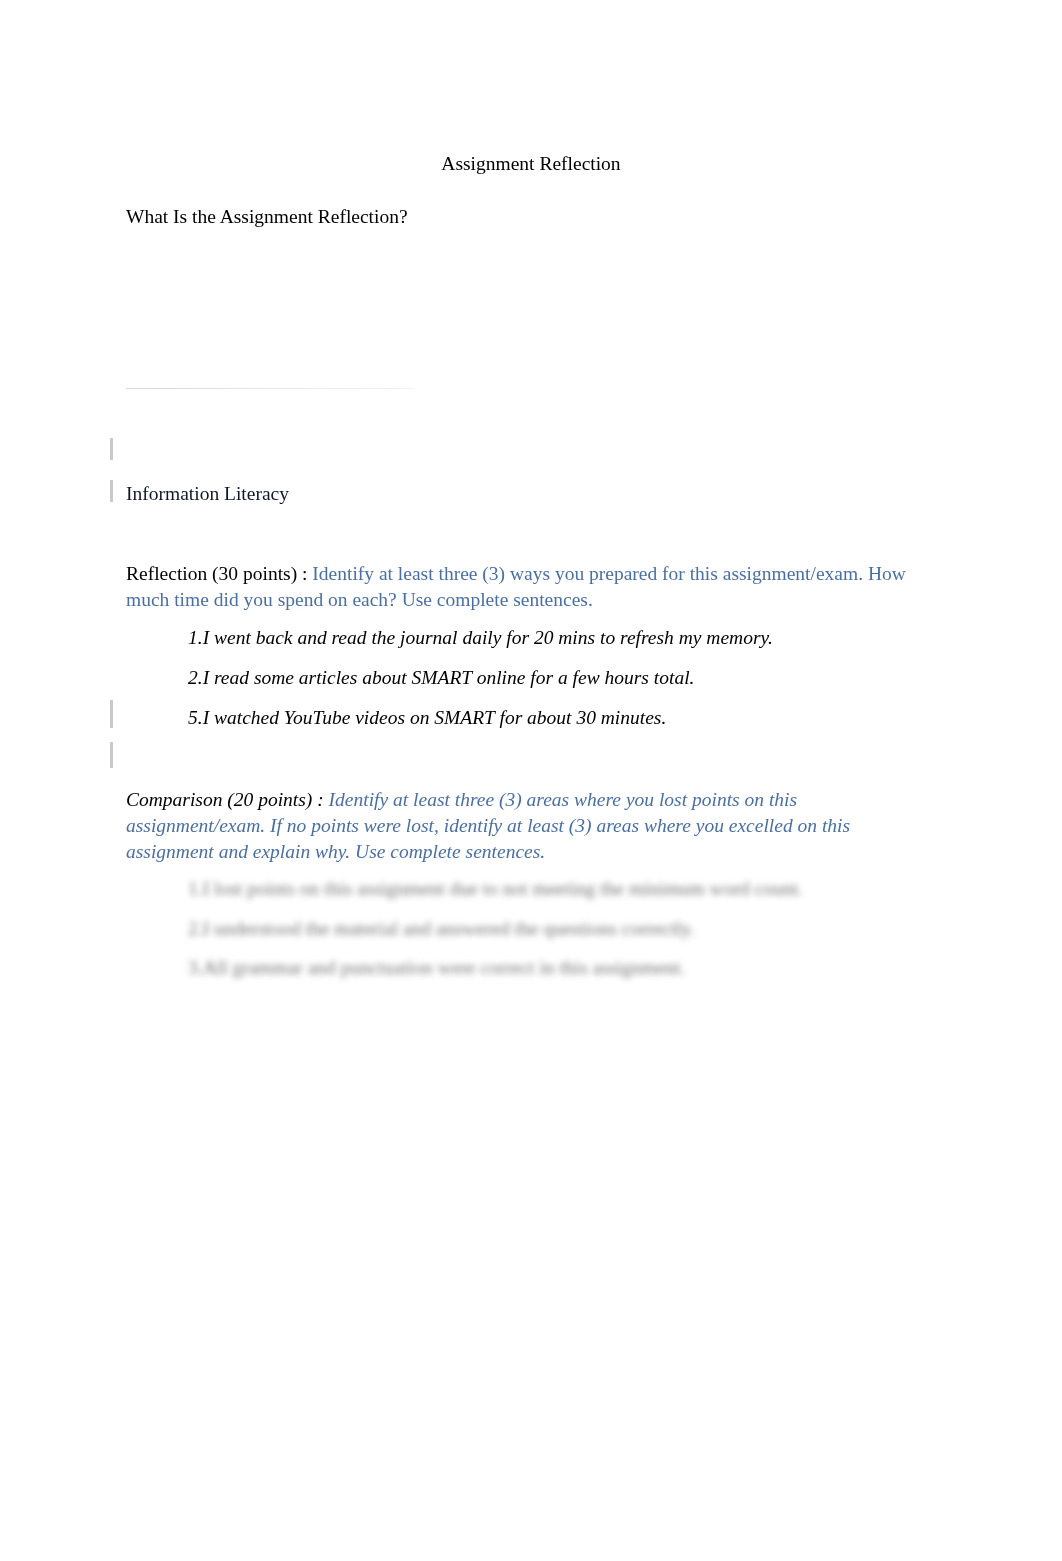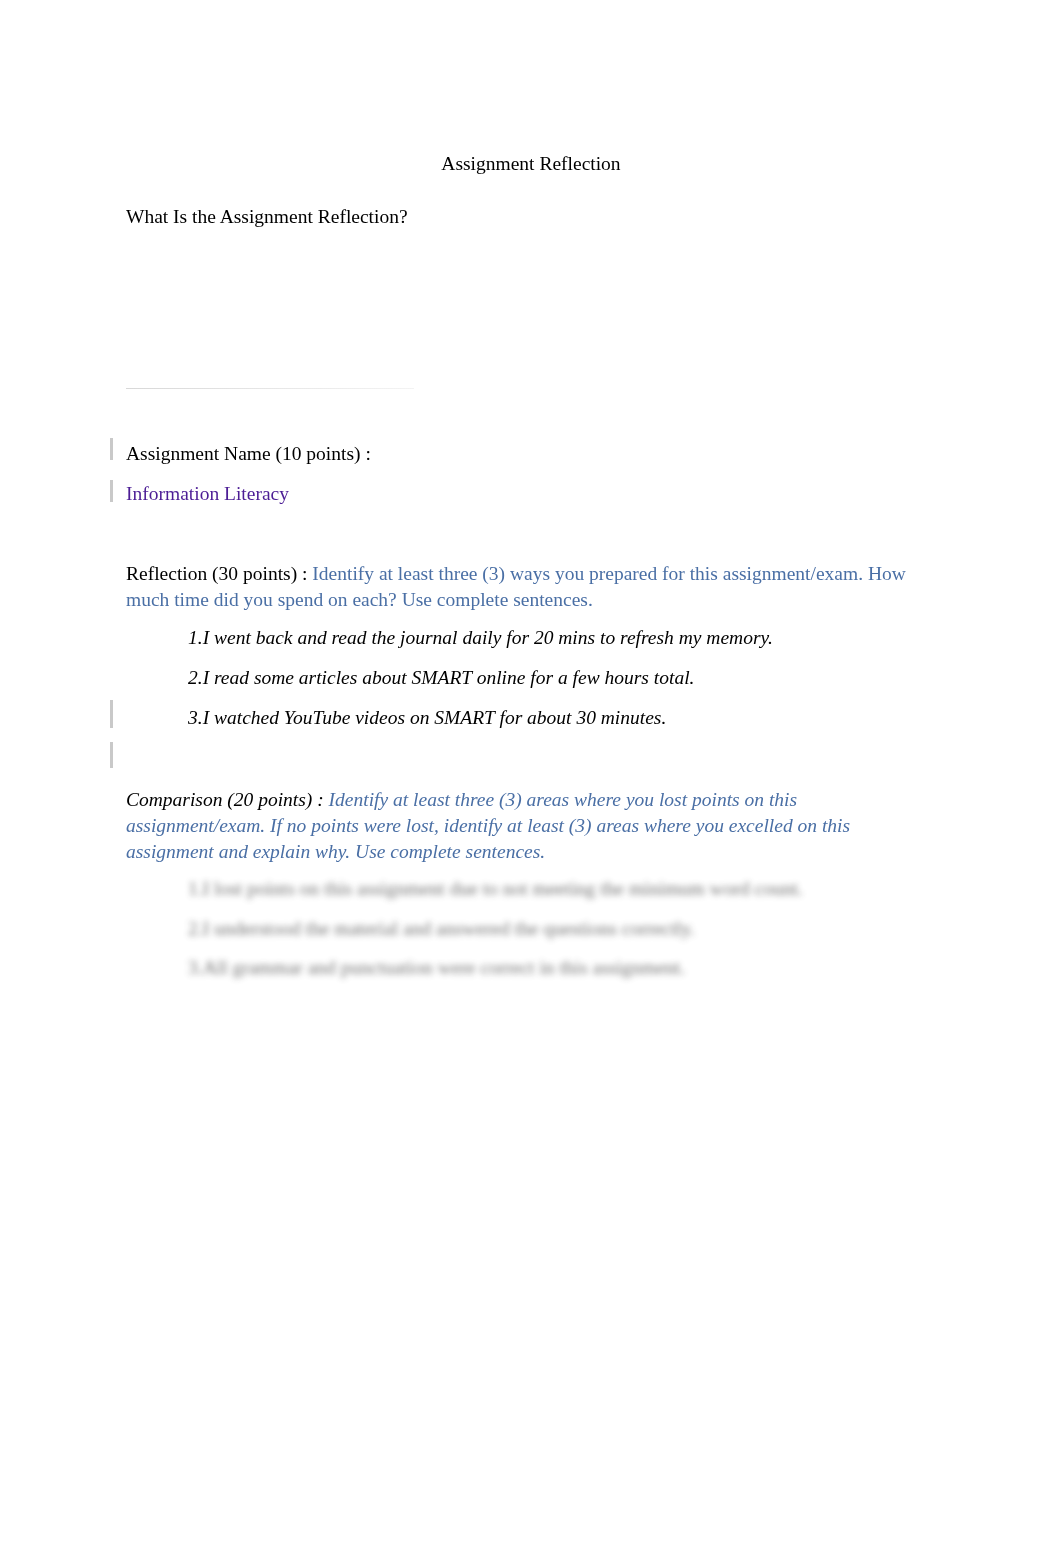--- a/index.html
+++ b/index.html
@@ -65,21 +65,21 @@
     line-height: 1.33;
   }
   .label {
     font-weight: normal;
     color: #000;
   }
   .blue {
     color: #4a6fa5;
   }
   .answer-blue {
-    color: #4c1d95;
+    color: #0f172a;
   }
   .list-item {
     position: absolute;
     left: 188px;
     font-size: 19.5px;
     color: #000;
     font-style: italic;
   }
   .blurred-line {
     position: absolute;
@@ -110,35 +110,32 @@
 
   <div class="heading-question">What Is the Assignment Reflection?</div>
 
   <div class="hr-faint"></div>
 
   <div class="change-bar cb1"></div>
   <div class="change-bar cb2"></div>
   <div class="change-bar cb3"></div>
   <div class="change-bar cb4"></div>
 
-  <div class="block" id="r-name">
-    <span class="label">Assignment Name (10 points)  :</span>
-  </div>
 
   <div class="block" id="r-name-ans">
     <span class="answer-blue">Information Literacy</span>
   </div>
 
   <div class="block" id="r-reflect">
     <span class="label">Reflection (30 points) : </span><span class="blue">Identify at least three (3) ways you prepared for this assignment/exam. How much time did you spend on each? Use complete sentences.</span>
   </div>
 
   <div class="list-item" id="li1">1.I went back and read the journal daily for 20 mins to refresh my memory.</div>
   <div class="list-item" id="li2">2.I read some articles about SMART online for a few hours total.</div>
-  <div class="list-item" id="li3">3.I watched YouTube videos on SMART for about 30 minutes.</div>
+  <div class="list-item" id="li3">5.I watched YouTube videos on SMART for about 30 minutes.</div>
 
   <div class="block" id="r-compare">
     <span class="label">Comparison (20 points)  : </span><span class="blue">Identify at least three (3) areas where you lost points on this assignment/exam. If no points were lost, identify at least (3) areas where you excelled on this assignment and explain why. Use complete sentences.</span>
   </div>
 
   <div class="blurred-line" id="bl1">1.I lost points on this assignment due to not meeting the minimum word count.</div>
   <div class="blurred-line" id="bl2">2.I understood the material and answered the questions correctly.</div>
   <div class="blurred-line" id="bl3">3.All grammar and punctuation were correct in this assignment.</div>
 
 </div>

